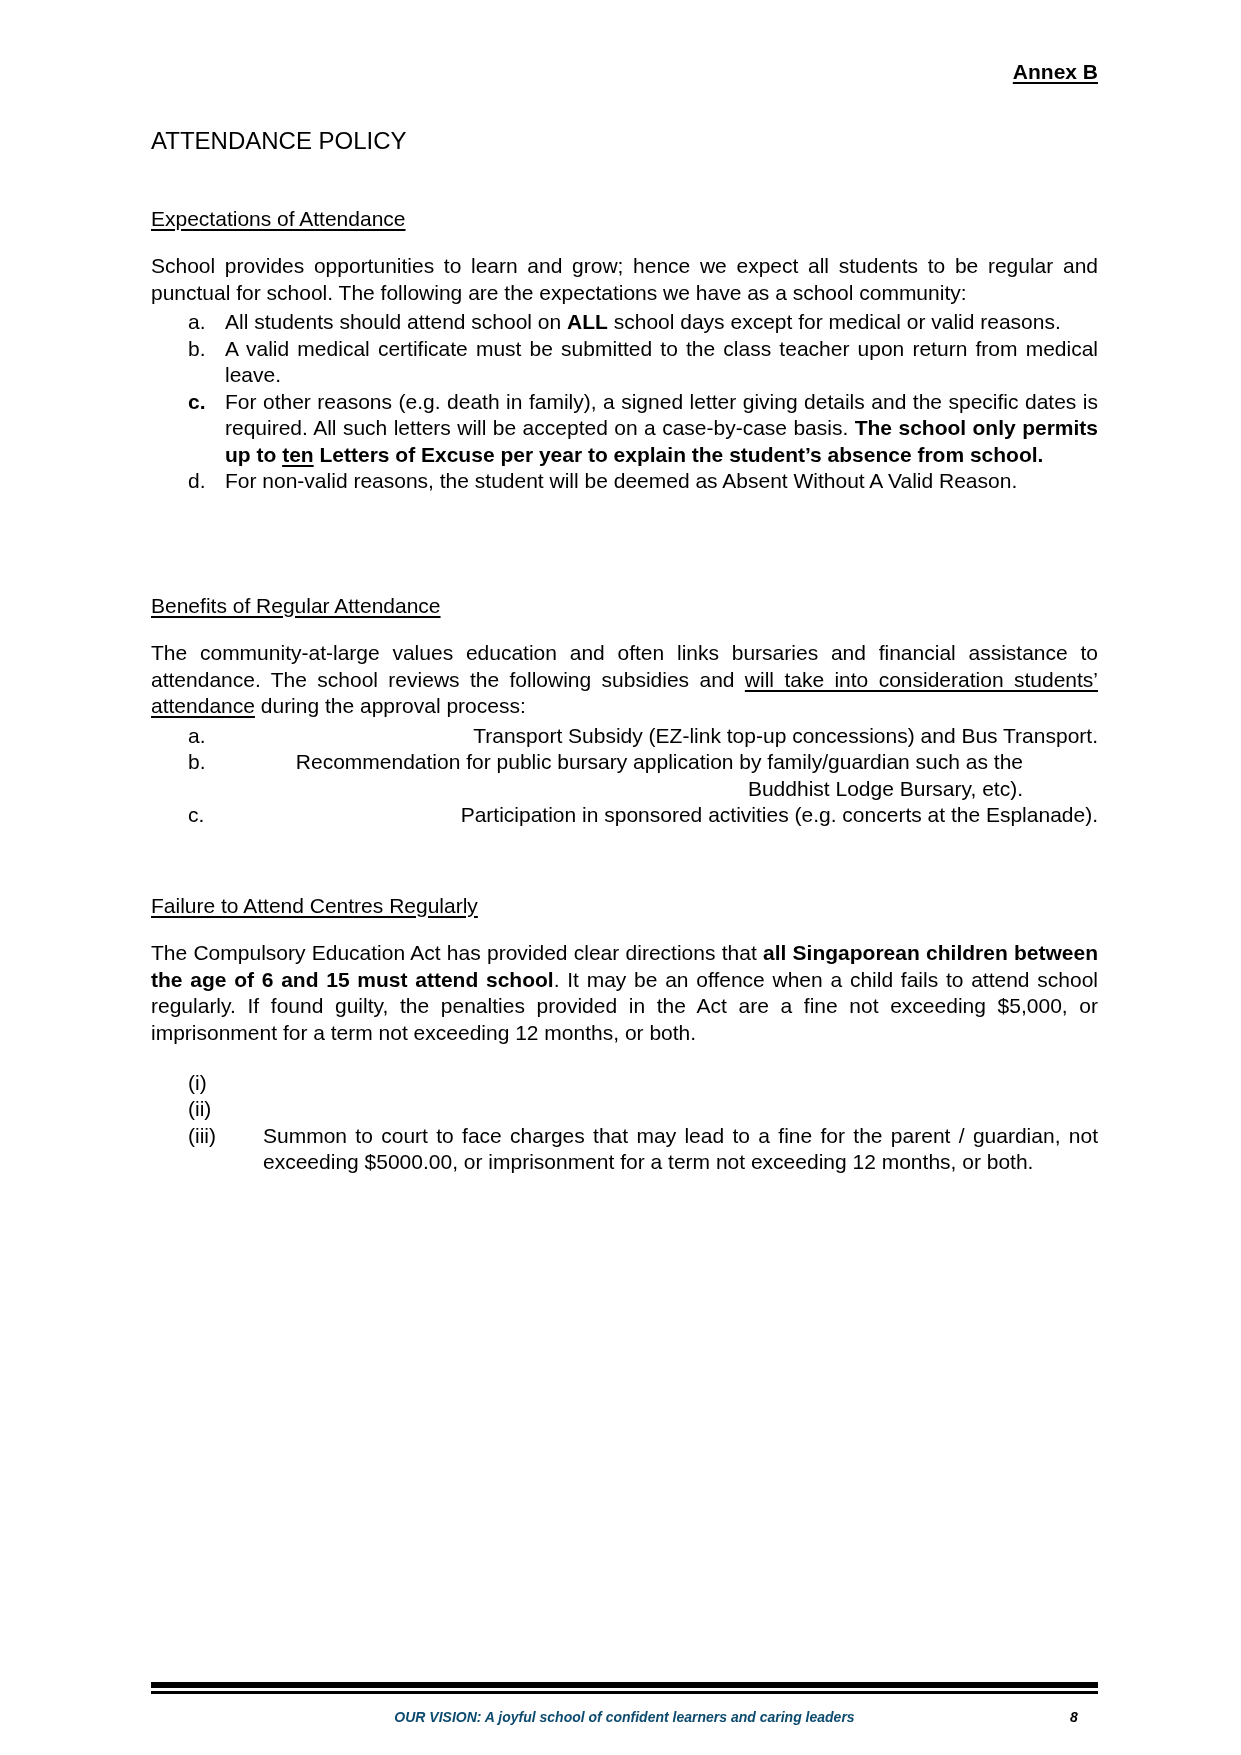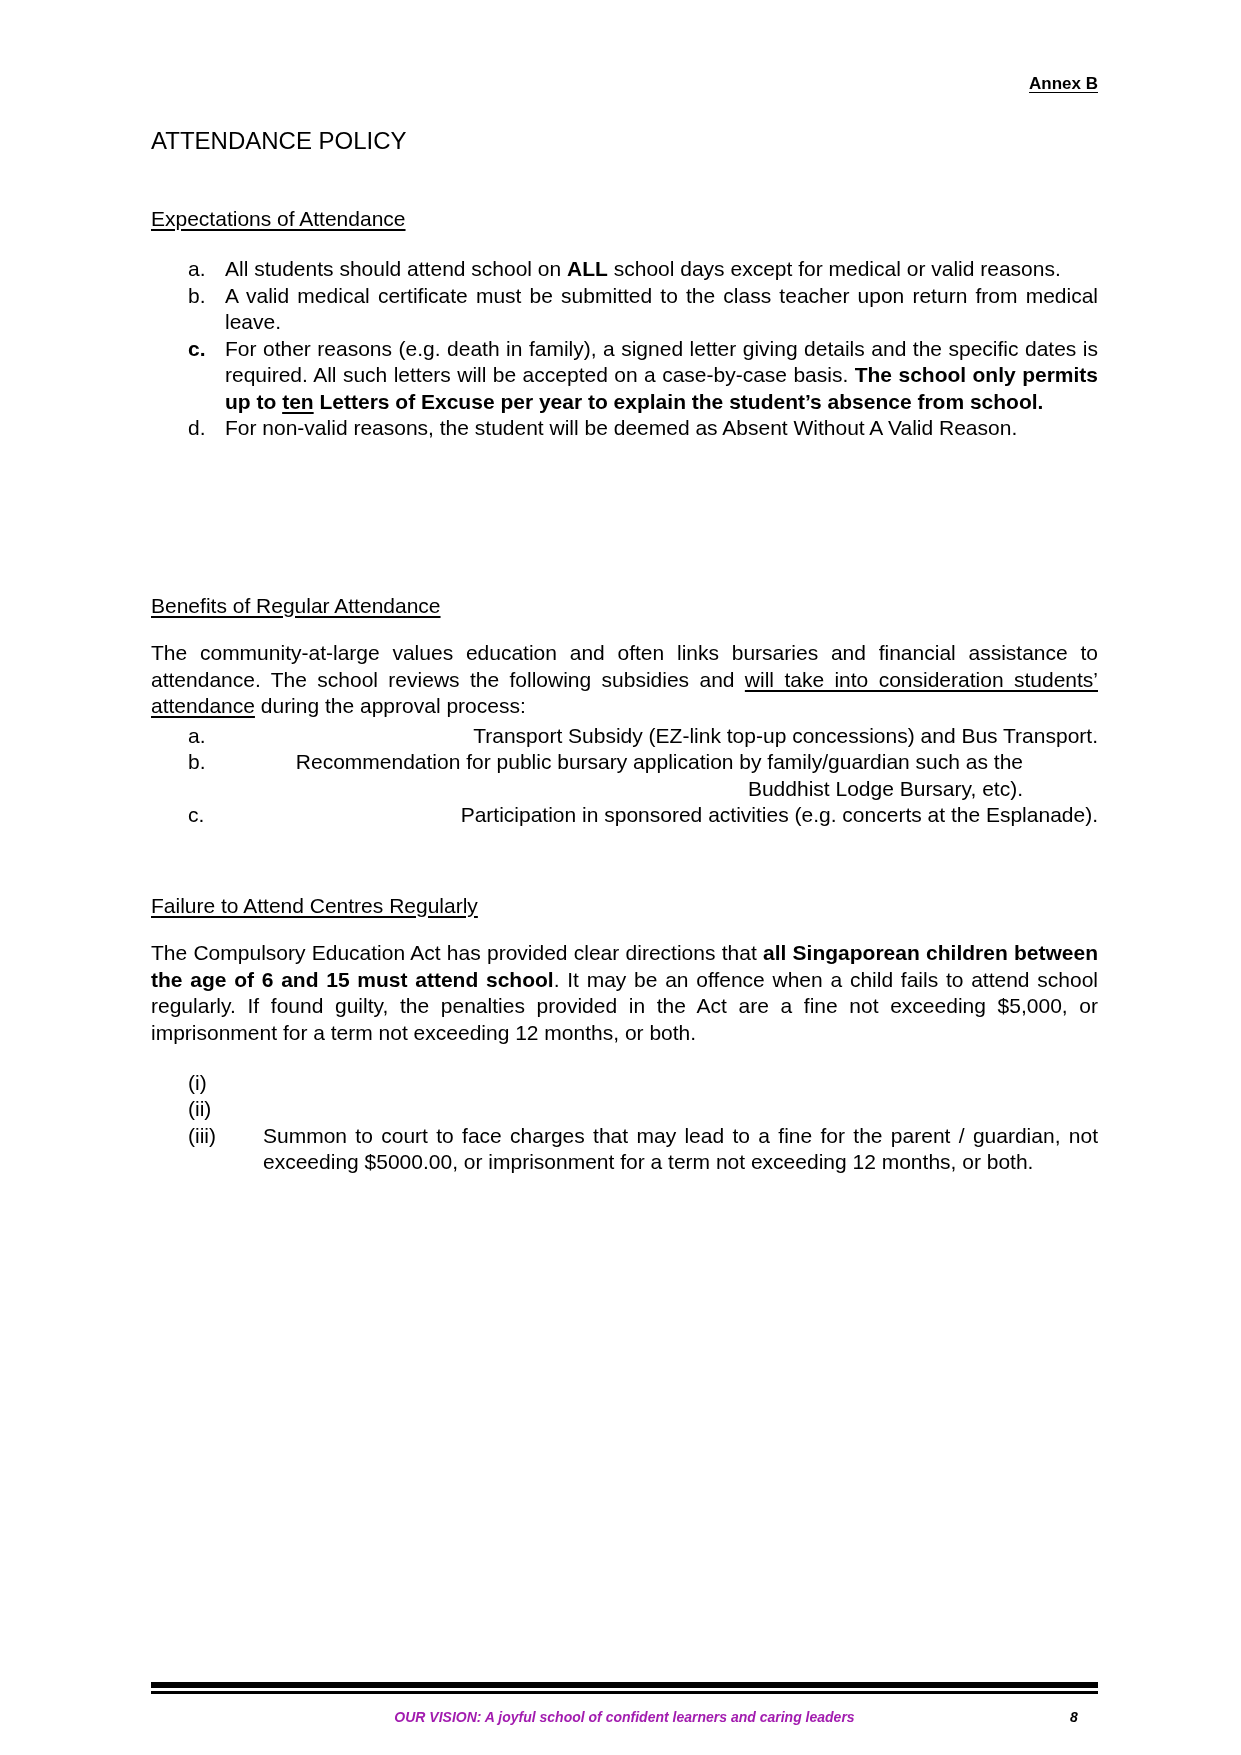--- a/index.html
+++ b/index.html
@@ -3,21 +3,21 @@
   <meta charset="utf-8">
   <style>
     html, body { margin: 0; padding: 0; background: #ffffff; }
     body {
       width: 1241px; height: 1755px; position: relative; overflow: hidden;
       font-family: "Liberation Sans", sans-serif; color: #000;
     }
     .page { position: absolute; left: 151px; top: 0; width: 947px; }
     .t { font-size: 21px; line-height: 26.5px; }
     .annex {
-      position: absolute; right: 0; top: 74px; font-weight: bold; font-size: 17px;
+      position: absolute; right: 0; top: 60px; font-weight: bold; font-size: 21px;
       text-decoration: underline; text-underline-offset: 3px;
     }
     .title {
       position: absolute; left: 0; width: 947px; top: 127px; text-align: left;
       font-weight: normal; font-size: 24px;
     }
     .section { position: absolute; left: 0; width: 947px; }
     .heading {
       font-size: 21px; line-height: 26.5px; text-decoration: underline;
       text-underline-offset: 3px; margin: 0;
@@ -51,20 +51,21 @@
 <body>
 
 <div class="page">
 
   <div class="annex">Annex B</div>
   <div class="title">ATTENDANCE POLICY</div>
 
   <div class="section t" style="top:206px;">
     <p class="heading">Expectations of Attendance</p>
     <div style="height:20.5px"></div>
+    <p class="para">School provides opportunities to learn and grow; hence we expect all students to be regular and punctual for school. The following are the expectations we have as a school community:</p>
     <ol class="list letters">
       <li style="margin-top:3px">
         <span class="lbl">a.</span>
         <span class="item-text"><span>All students should attend school on </span><span class="b">ALL</span><span> school days except for medical or valid reasons.</span></span>
       </li>
       <li>
         <span class="lbl">b.</span>
         <span class="item-text">A valid medical certificate must be submitted to the class teacher upon return from medical leave.</span>
       </li>
       <li>
@@ -113,14 +114,14 @@
       <li>
         <span class="lbl">(iii)</span>
         <span class="item-text">Summon to court to face charges that may lead to a fine for the parent / guardian, not exceeding $5000.00, or imprisonment for a term not exceeding 12 months, or both.</span>
       </li>
     </ol>
   </div>
 </div>
 
 <div class="footer-rule-thick"></div>
 <div class="footer-rule-thin"></div>
-<div class="footer-text" style="color: #a21caf;">OUR VISION: A joyful school of confident learners and caring leaders</div>
+<div class="footer-text" style="color: #0c4a6e;">OUR VISION: A joyful school of confident learners and caring leaders</div>
 <div class="page-num">8</div>
 
 </body></html>

